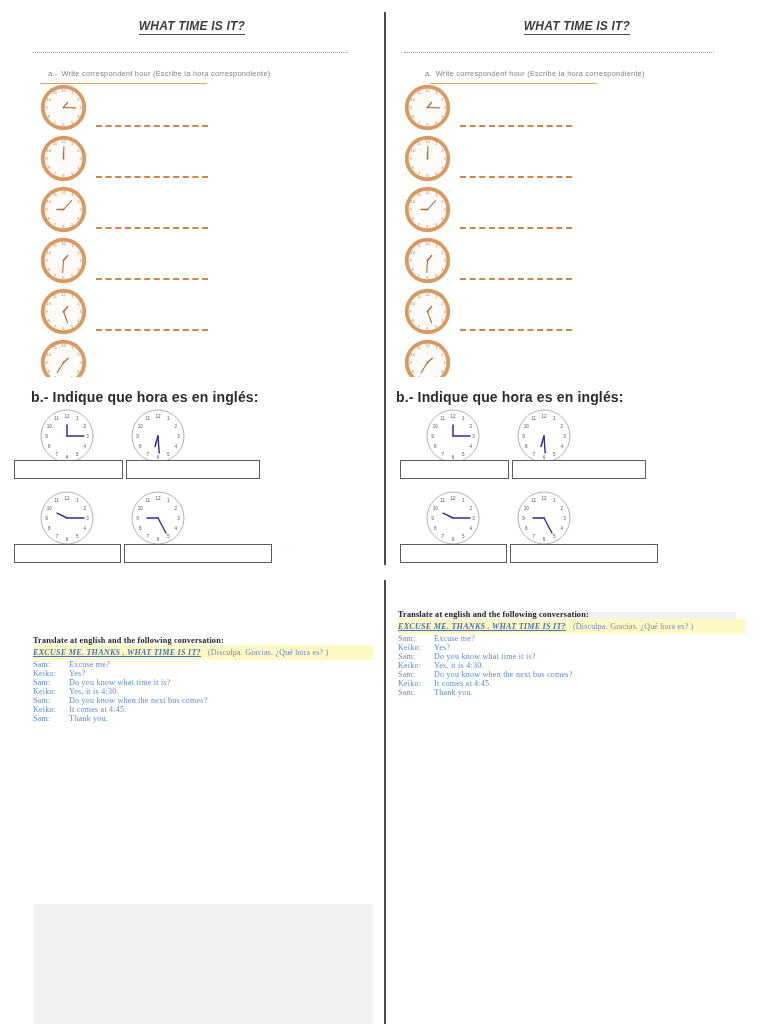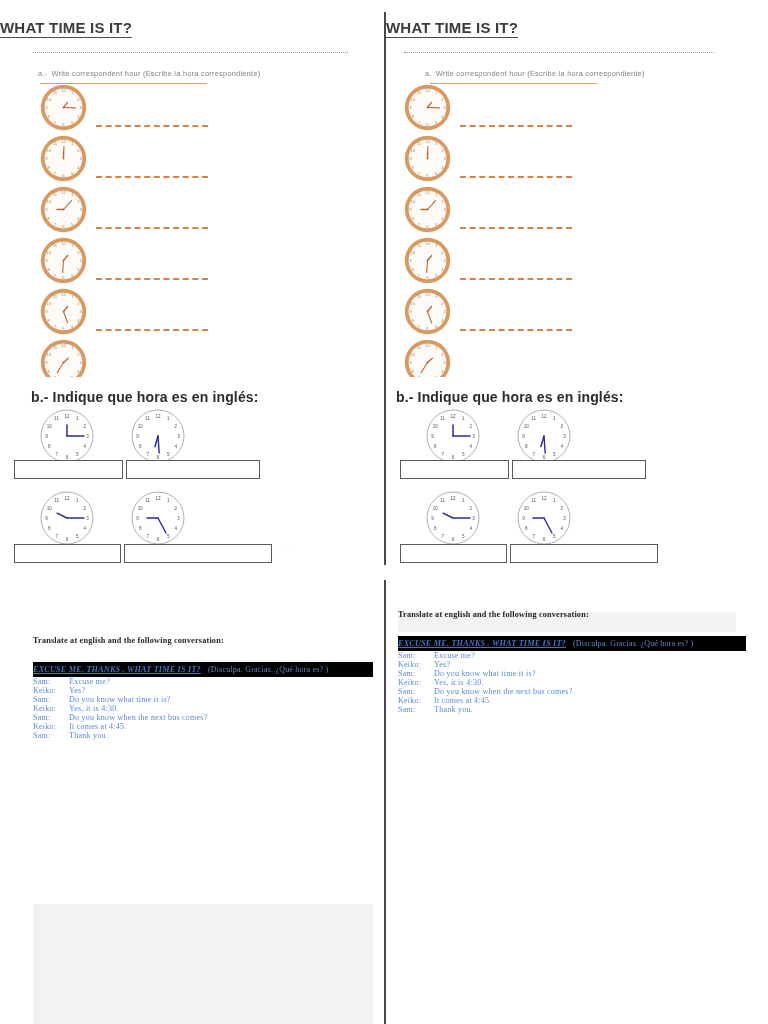--- a/index.html
+++ b/index.html
@@ -35,22 +35,24 @@
   
   .panel { position: absolute; top: 0; height: 1024px; }
   .panel.left  { left: 0px;   width: 384px; }
   .panel.right { left: 386px; width: 382px; }
 
   
   .ws-title {
     position: absolute;
     top: 19px;
     width: 100%;
-    font-size: 15px;
+    text-align: center;
+    font-size: 12px;
     font-weight: bold;
+    font-style: italic;
     color: #3b3b3b;
     letter-spacing: .2px;
   }
   .ws-title span {
     border-bottom: 1px solid #4a4a4a;
     padding-bottom: 1px;
   }
 
   .dotted-rule {
     position: absolute;
@@ -62,21 +64,21 @@
   .panel.right .dotted-rule { left: 18px; width: 310px; }
 
   .task-a {
     position: absolute;
     top: 69px;
     font-size: 7.4px;
     color: #808080;
     letter-spacing: .25px;
     white-space: nowrap;
   }
-  .panel.left  .task-a { left: 38px; }
+  .panel.left  .task-a { left: 48px; }
   .panel.right .task-a { left: 39px; }
   .task-a .marker { margin-right: 4px; }
 
   .underline-accent {
     position: absolute;
     top: 83px;
     height: 0;
     border-top: 1px solid #d8a06a;
   }
   .panel.left  .underline-accent { left: 40px; width: 167px; }
@@ -147,22 +149,21 @@
   .panel.right .gray-bar.top-bar { left: 12px; top: 612px; width: 338px; }
 
   .conv-prompt {
     font-size: 8.2px;
     font-weight: bold;
     color: #1f1f1f;
     letter-spacing: .2px;
     white-space: nowrap;
   }
   .conv-topic {
-    margin-top: 17px;
-    background: #000000;
+    background: #fef9c3;
     padding: 3px 0 3px 0;
     white-space: nowrap;
     font-size: 8.2px;
   }
   .conv-topic .en {
     font-weight: bold;
     font-style: italic;
     color: #4472c4;
     text-decoration: underline;
     letter-spacing: .2px;

